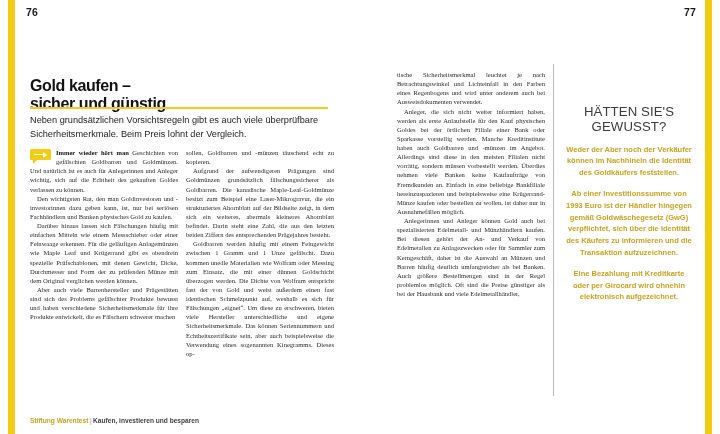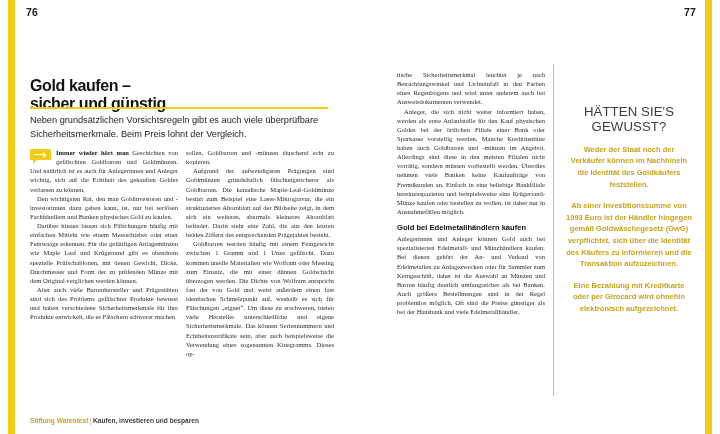--- a/index.html
+++ b/index.html
@@ -215,32 +215,31 @@
 
   <div class="col col-2">
     <p>sollen, Goldbarren und -münzen täuschend echt zu kopieren.</p>
     <p>Aufgrund der aufwendigeren Prägungen sind Goldmünzen grundsätzlich fälschungssicherer als Goldbarren. Die kanadische Maple-Leaf-Goldmünze besitzt zum Beispiel eine Laser-Mikrogravur, die ein strukturiertes Ahornblatt auf der Bildseite zeigt, in dem sich ein weiteres, abermals kleineres Ahornblatt befindet. Darin steht eine Zahl, die aus den letzten beiden Ziffern des entsprechenden Prägejahres besteht.</p>
     <p>Goldbarren werden häufig mit einem Feingewicht zwischen 1 Gramm und 1 Unze gefälscht. Dazu kommen unedle Materialien wie Wolfram oder Messing zum Einsatz, die mit einer dünnen Goldschicht überzogen werden. Die Dichte von Wolfram entspricht fast der von Gold und weist außerdem einen fast identischen Schmelzpunkt auf, weshalb es sich für Fälschungen „eignet“. Um diese zu erschweren, bieten viele Hersteller unterschiedliche und eigene Sicherheitsmerkmale. Das können Seriennummern und Echtheitszertifikate sein, aber auch beispielsweise die Verwendung eines sogenannten Kinegramms. Dieses op-</p>
   </div>
 
   <div class="col col-3">
     <p>tische Sicherheitsmerkmal leuchtet je nach Betrachtungswinkel und Lichteinfall in den Farben eines Regenbogens und wird unter anderem auch bei Ausweisdokumenten verwendet.</p>
     <p>Anleger, die sich nicht weiter informiert haben, werden als erste Anlaufstelle für den Kauf physischen Goldes bei der örtlichen Filiale einer Bank oder Sparkasse vorstellig werden. Manche Kreditinstitute haben auch Goldbarren und -münzen im Angebot. Allerdings sind diese in den meisten Filialen nicht vorrätig, sondern müssen vorbestellt werden. Überdies nehmen viele Banken keine Kaufaufträge von Fremdkunden an. Einfach in eine beliebige Bankfiliale hereinzuspazieren und beispielsweise eine Krügerrand-Münze kaufen oder bestellen zu wollen, ist daher nur in Ausnahmefällen möglich.</p>
-    <h3>Gold bei Edelmetallhändlern kaufen</h3>
     <p>Anlegerinnen und Anleger können Gold auch bei spezialisierten Edelmetall- und Münzhändlern kaufen. Bei diesen gehört der An- und Verkauf von Edelmetallen zu Anlagezwecken oder für Sammler zum Kerngeschäft, daher ist die Auswahl an Münzen und Barren häufig deutlich umfangreicher als bei Banken. Auch größere Bestellmengen sind in der Regel problemlos möglich. Oft sind die Preise günstiger als bei der Hausbank und viele Edelmetallhändler,</p>
   </div>
 
   <div class="sidebar-divider"></div>
 
   <aside class="sidebar">
     <div class="sidebar-title">
       <span>HÄTTEN SIE'S</span><br>
       <span>GEWUSST?</span>
     </div>
-    <p>Weder der Staat noch der Verkäufer können im Nachhinein die Identität des Goldkäufers feststellen.</p>
+    <p>Weder der Aber noch der Verkäufer können im Nachhinein die Identität des Goldkäufers feststellen.</p>
     <p>Ab einer Investitionssumme von 1993 Euro ist der Händler hingegen gemäß Goldwäschegesetz (GwG) verpflichtet, sich über die Identität des Käufers zu informieren und die Transaktion aufzuzeichnen.</p>
     <p>Eine Bezahlung mit Kreditkarte oder per Girocard wird ohnehin elektronisch aufgezeichnet.</p>
   </aside>
 
   <div class="footer">
     <span class="brand">Stiftung Warentest</span><span class="sep">|</span><span class="tag">Kaufen, investieren und besparen</span>
   </div>
 
 </div>
 

